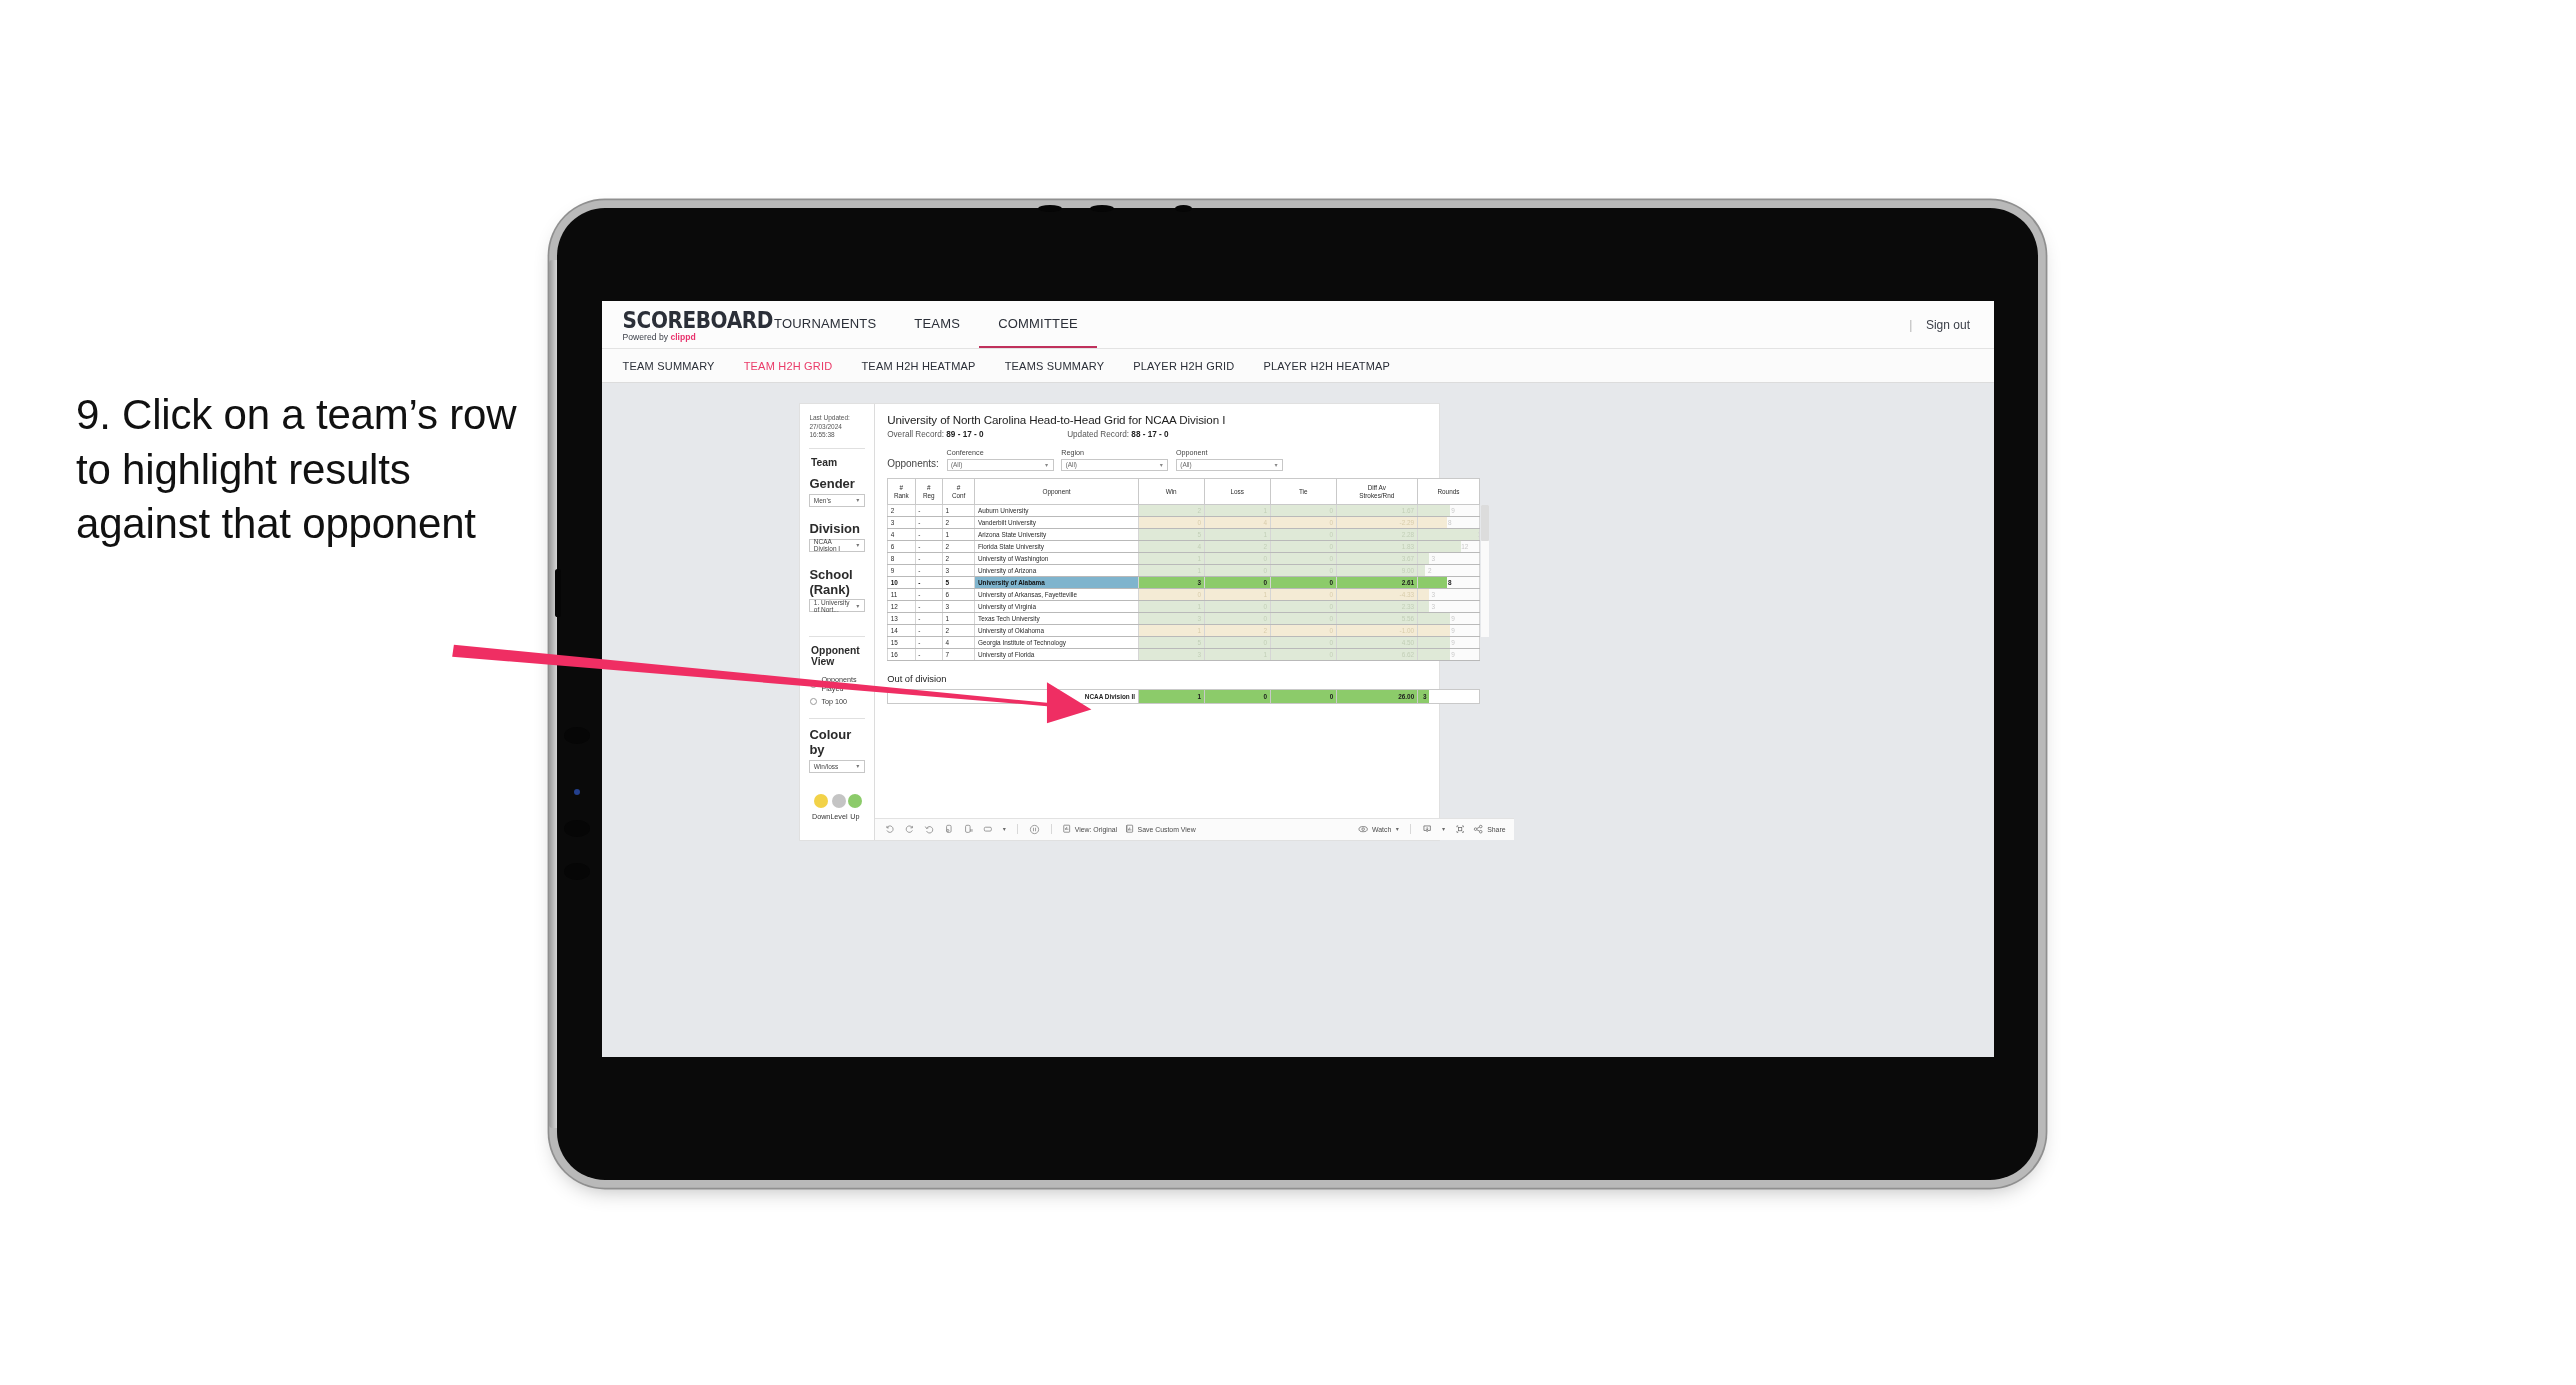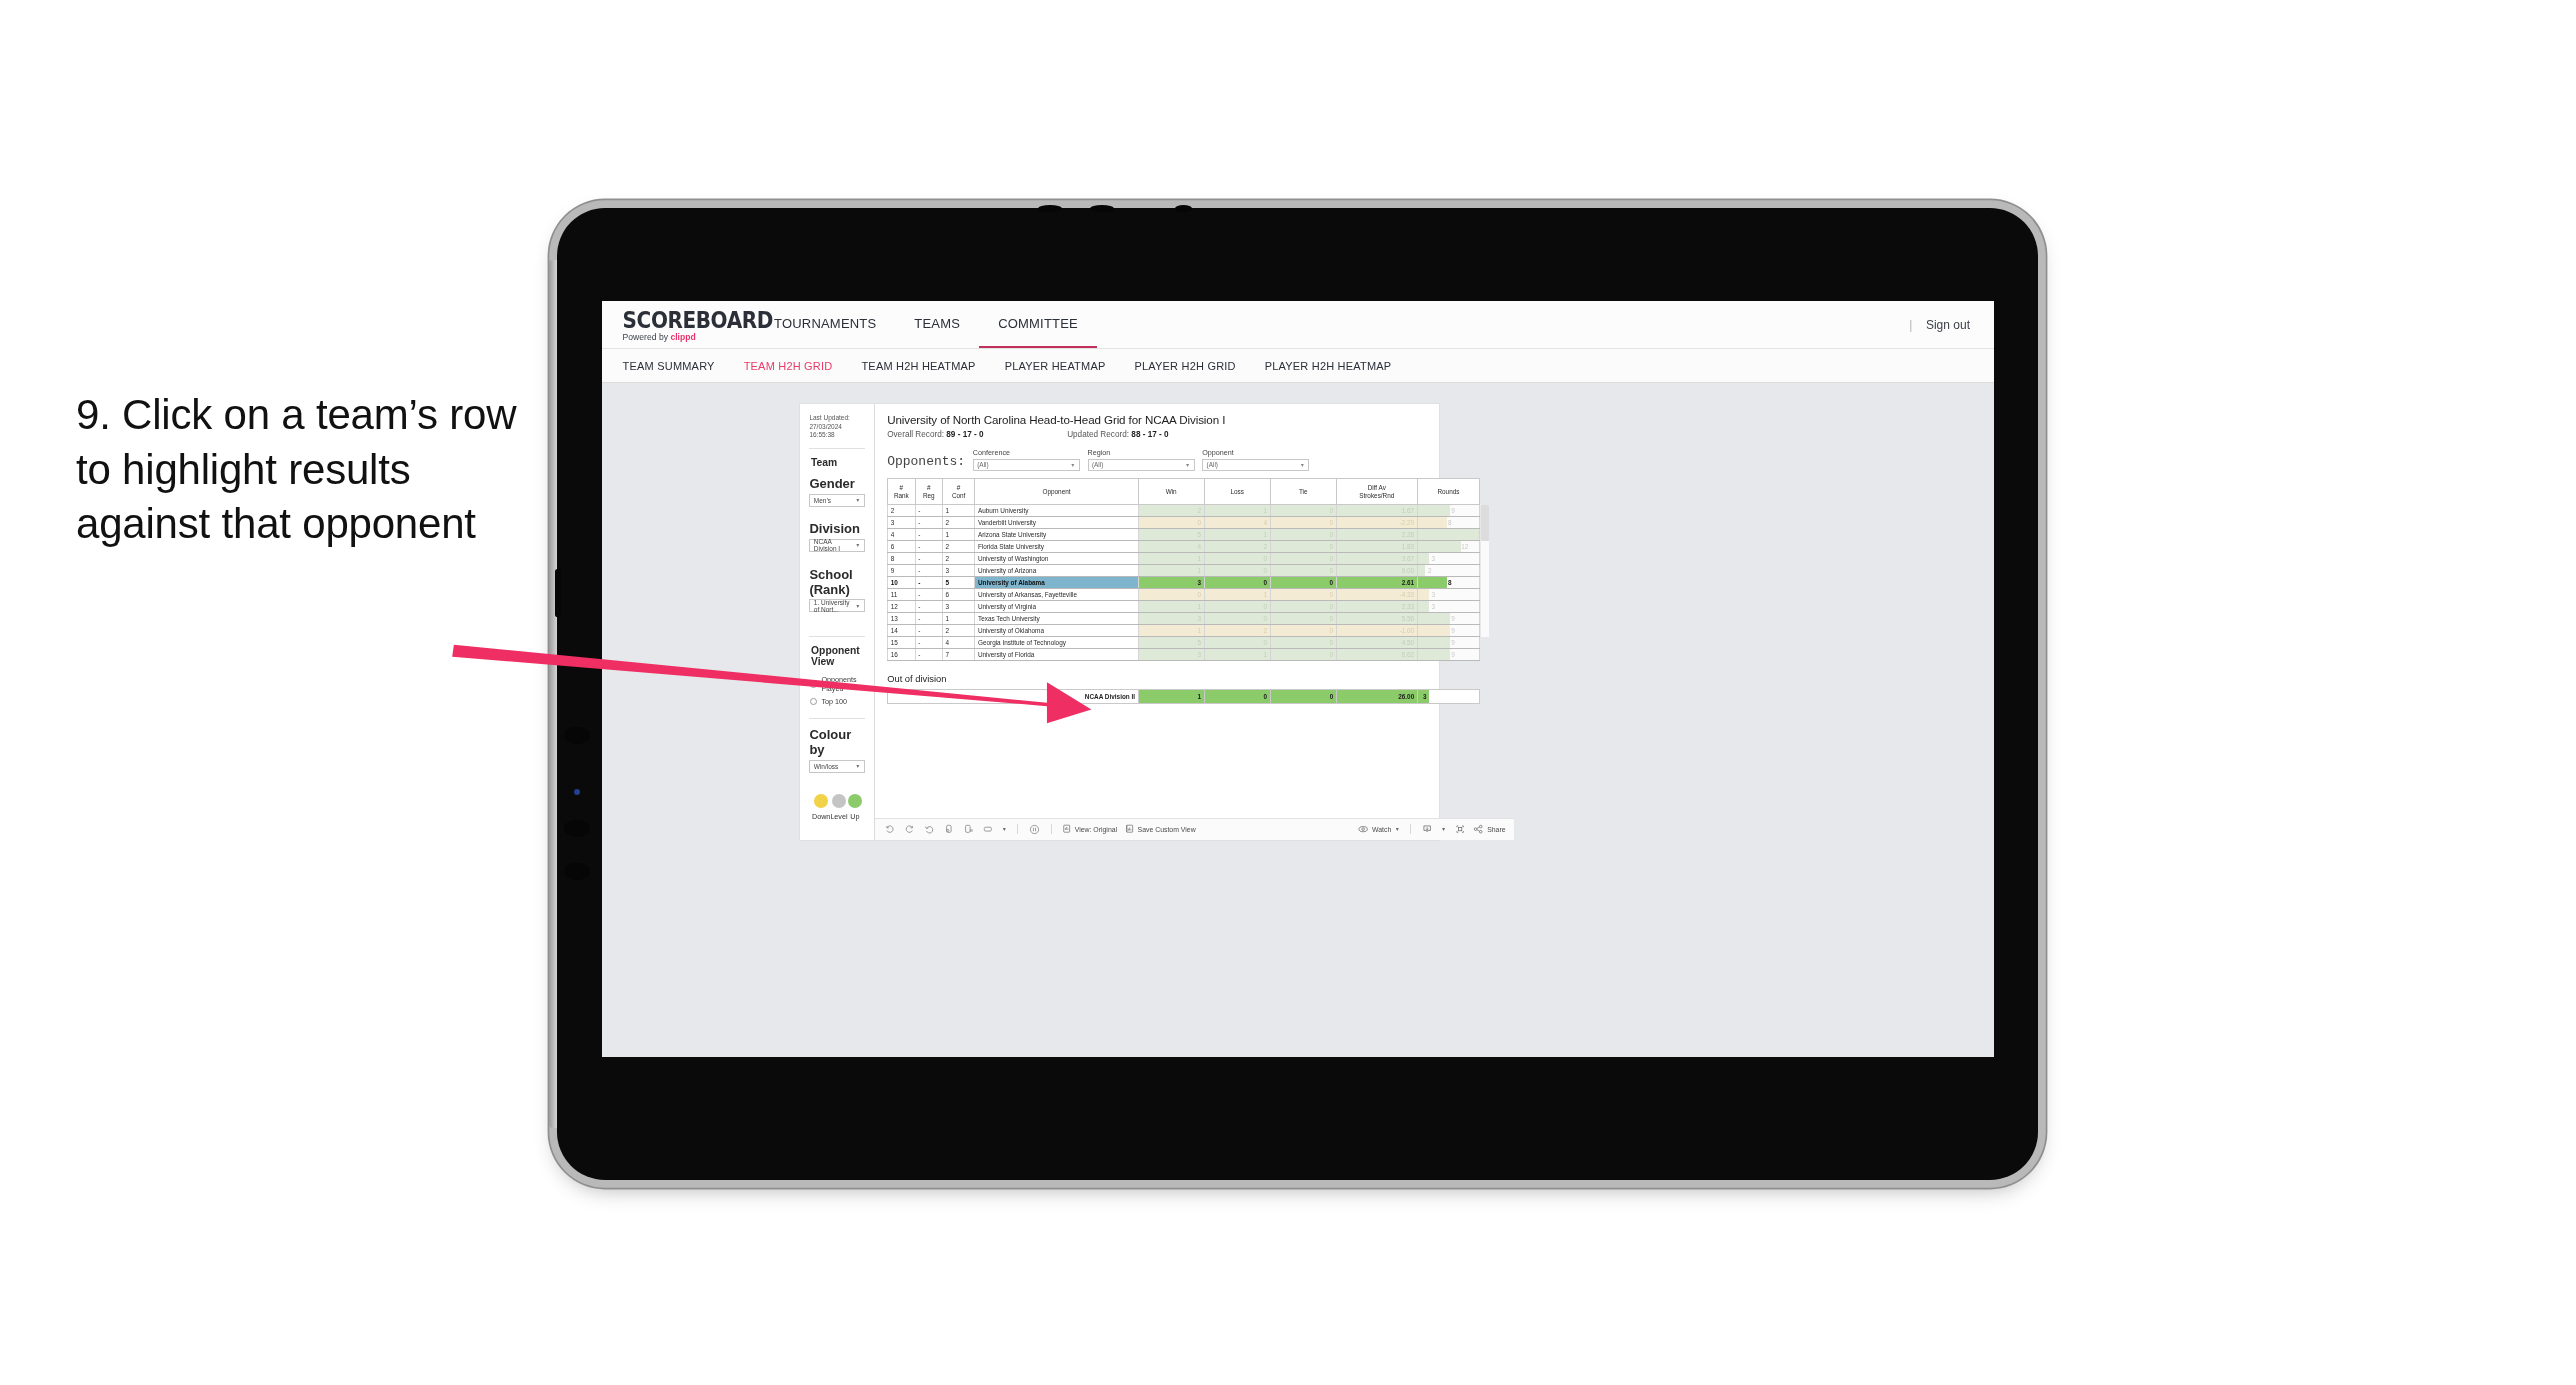--- a/index.html
+++ b/index.html
@@ -141,21 +141,21 @@
   .legend-label { font-size: 7.2px; color: #333; }
 
   
   #vizmain { flex: 1; padding: 9.4px 12px 0 12px; position: relative; }
   #viz-title { font-size: 11.6px; color: #1d1d1d; letter-spacing: -0.1px; }
   #records { display: flex; margin-top: 4.3px; font-size: 8.2px; color: #444; }
   #records .rec-label { color: #555; }
   #records b { color: #1d1d1d; font-weight: 700; }
   #rec-overall { width: 180px; }
   #filters { display: flex; align-items: flex-end; margin-top: 8.6px; gap: 7.7px; }
-  #filters .opp-word { font-size: 13px; color: #444; padding-bottom: 1.7px; font-family: Liberation Mono, monospace; }
+  #filters .opp-word { font-size: 10px; color: #444; padding-bottom: 1.7px; }
   .filt { }
   .filt-label { font-size: 7.2px; color: #444; margin-bottom: 1.7px; }
   .filt-select {
     width: 107px; height: 12px; border: 0.9px solid #c7c7c7; background: #fff;
     font-size: 6.4px; color: #666; padding: 0 3.4px;
     display: flex; align-items: center; justify-content: space-between; cursor: pointer;
   }
   .filt-select .caret { font-size: 5.2px; color: #888; }
 
   
@@ -247,21 +247,21 @@
       <div id="signout-wrap">
         <span id="signout-div">|</span>
         <span>Sign out</span>
       </div>
     </div>
 
     <div id="subnav">
       <div class="subtab">TEAM SUMMARY</div>
       <div class="subtab active">TEAM H2H GRID</div>
       <div class="subtab">TEAM H2H HEATMAP</div>
-      <div class="subtab">PLAYER HEATMAP</div>
+      <div class="subtab">TEAMS SUMMARY</div>
       <div class="subtab">PLAYER H2H GRID</div>
       <div class="subtab">PLAYER H2H HEATMAP</div>
     </div>
 
     <div id="workspace">
       <div id="viz">
 
         <div id="sidebar">
           <div id="last-updated">Last Updated: 27/03/2024 16:55:38</div>
           <div class="side-sep"></div>

